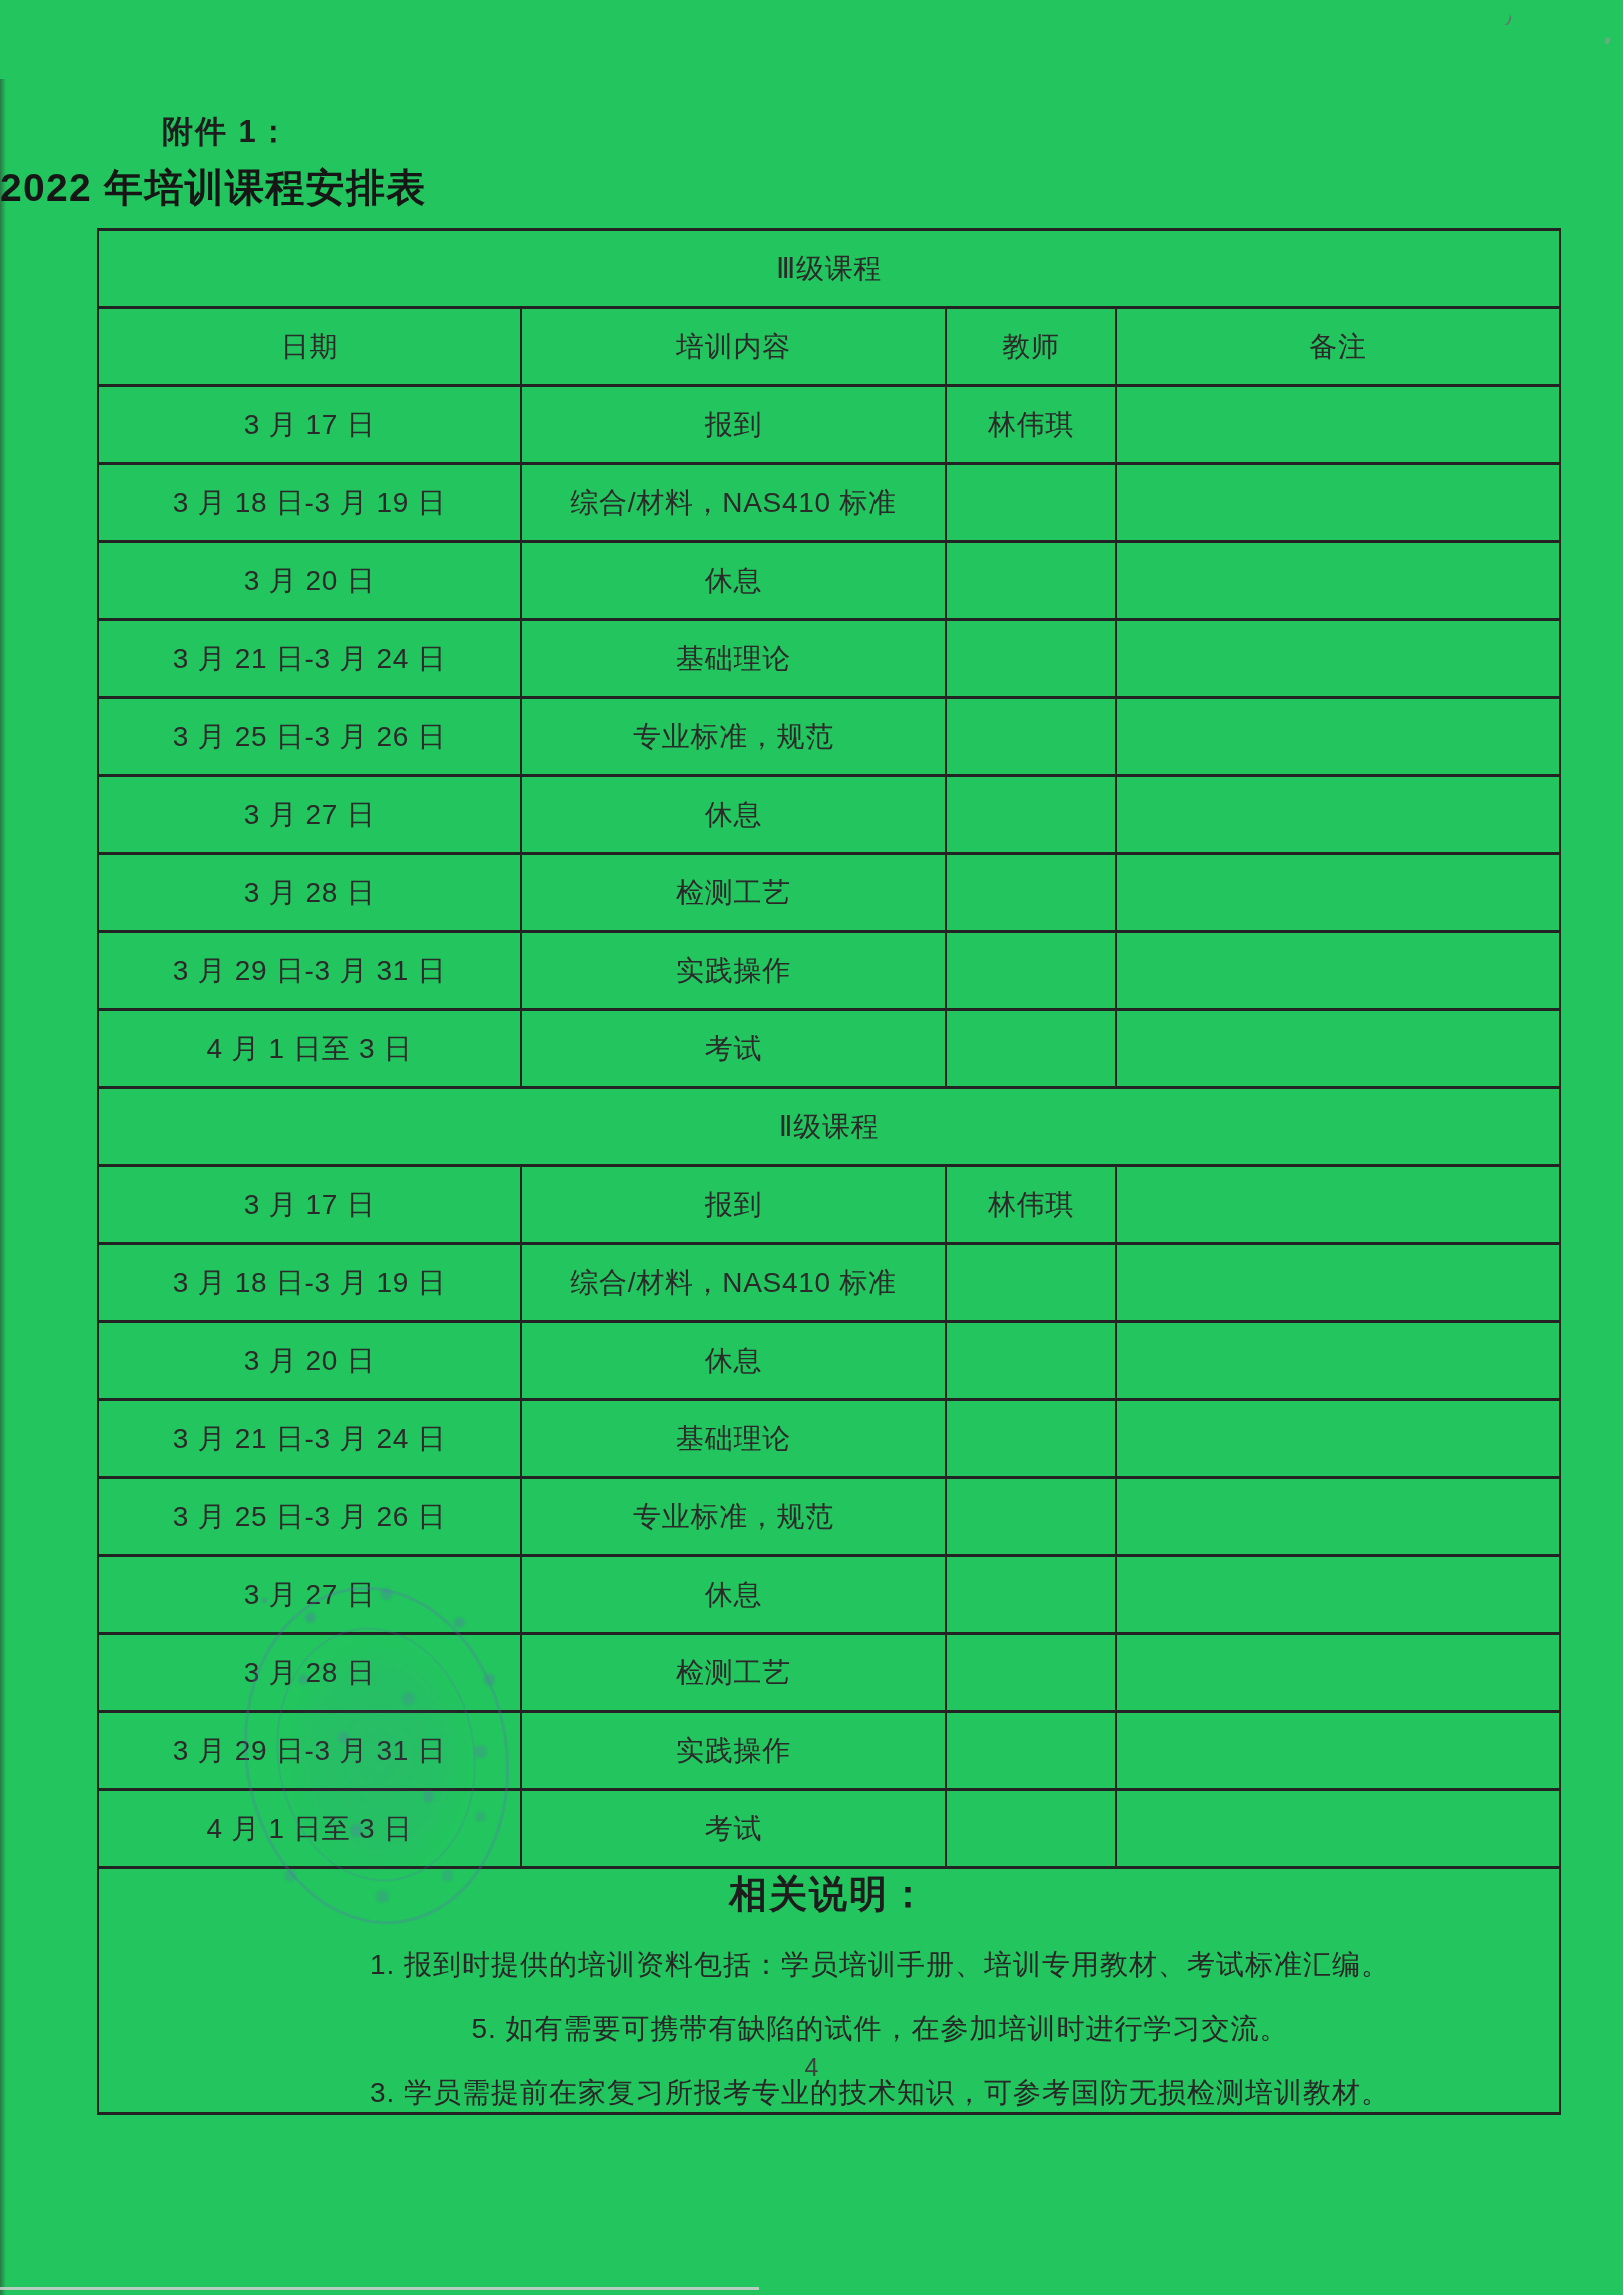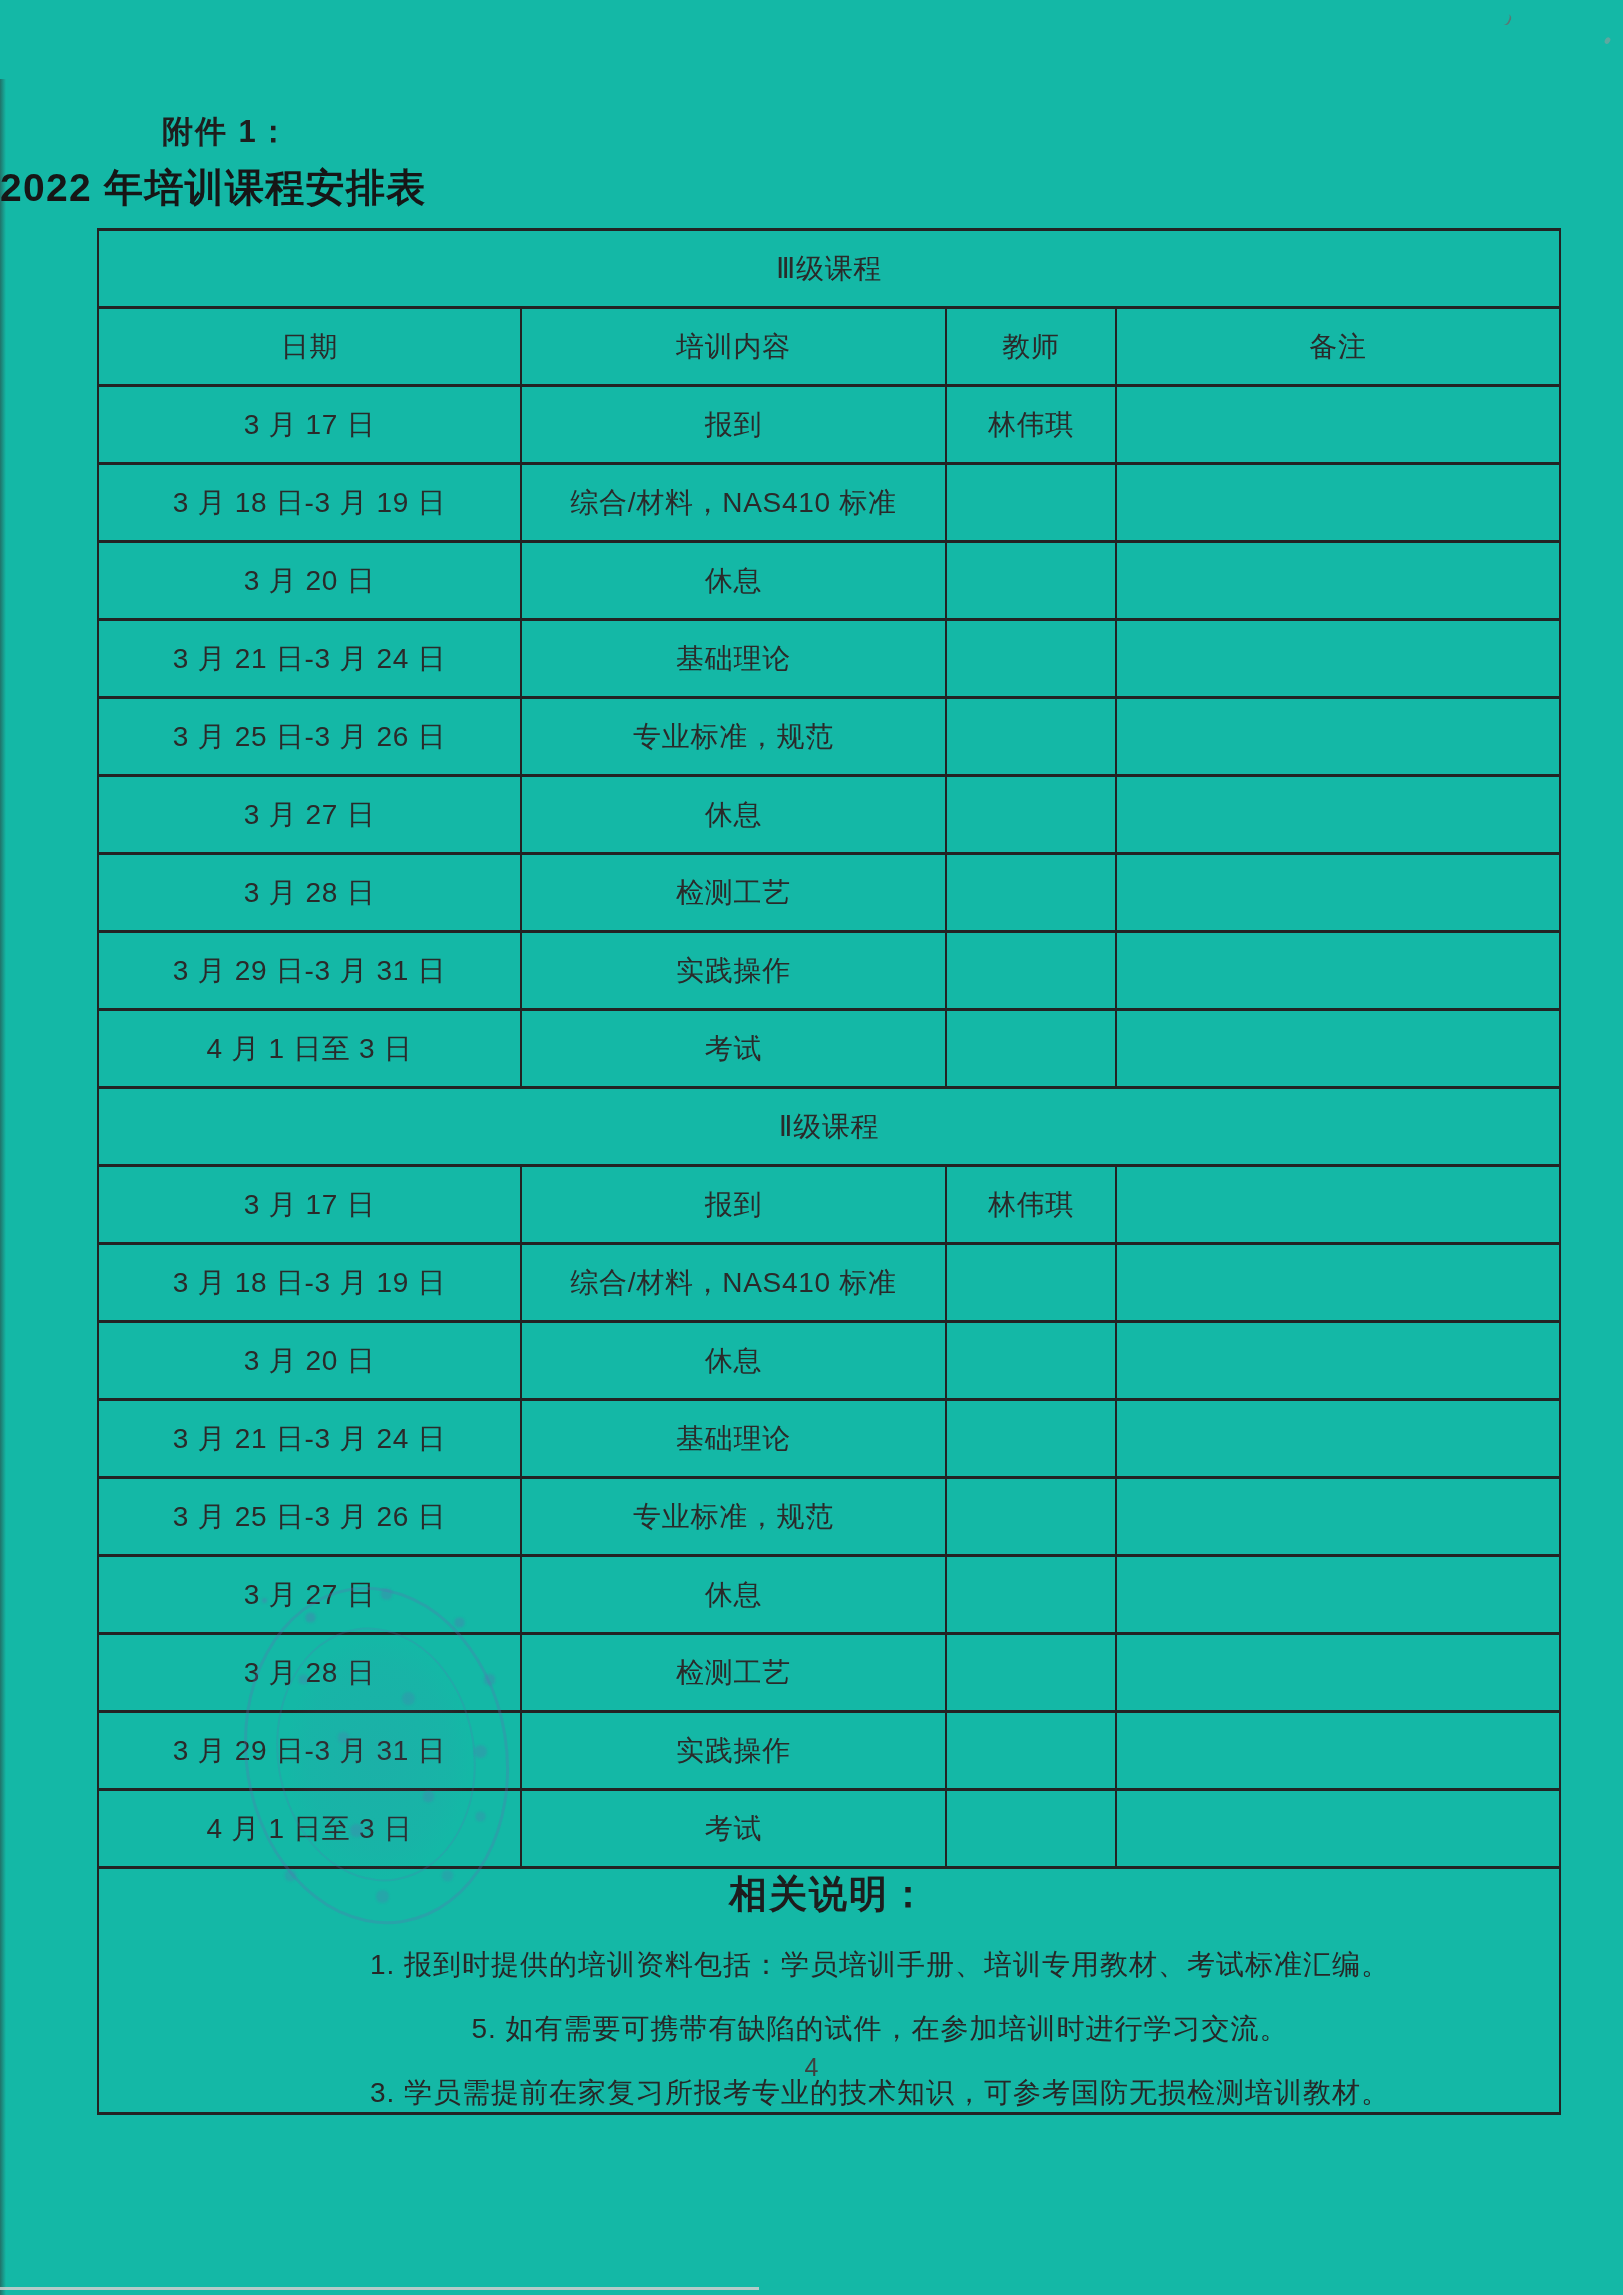--- a/index.html
+++ b/index.html
@@ -1,19 +1,19 @@
 <!DOCTYPE html>
 <html style="font-size:10.5px"><head>
 <meta charset="utf-8">
 <style>
   html,body{margin:0;padding:0;background:#ffffff;}
   .sheet{
     position:relative;
     width:1623px;height:2295px;
-    background:#14b8a6;
+    background:#22c55e;
     overflow:hidden;
     font-family:"Liberation Sans","DejaVu Sans",sans-serif;
     color:#262626;
   }
   .attachment{
     position:absolute;left:162px;top:111px;
     font-size:31px;font-weight:bold;letter-spacing:2px;color:#1e1e1e;
   }
   .doc-title{
     position:absolute;left:0;top:161px;width:1558px;

